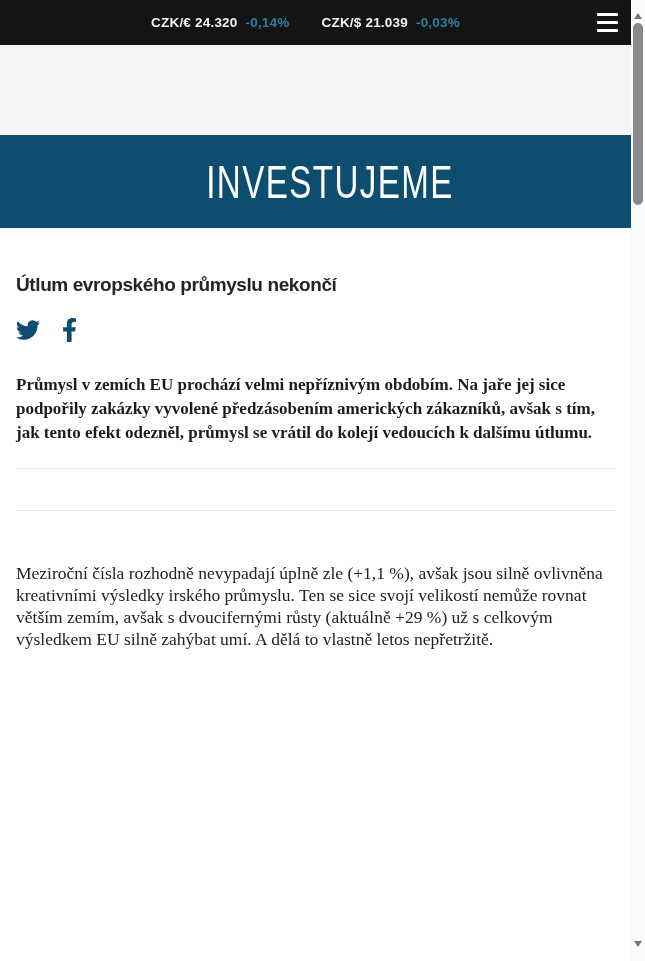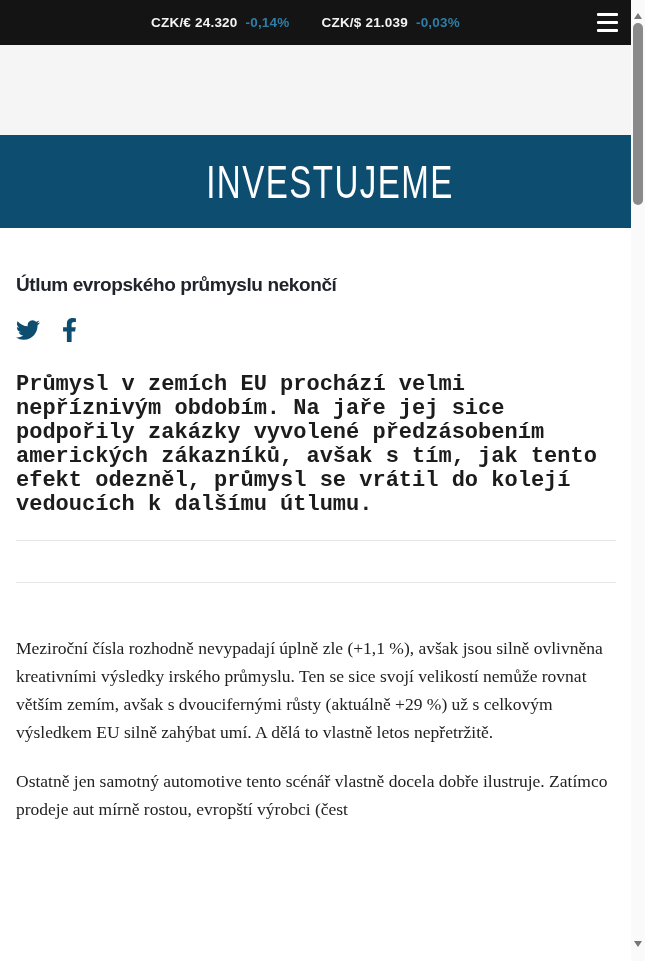--- a/index.html
+++ b/index.html
@@ -86,33 +86,33 @@
     font-size: 11.5px; font-weight: 700; letter-spacing: 0.6px;
     color: #20242b; cursor: pointer; display: inline-block;
   }
   .category-underline {
     margin-top: 10px;
     width: 109px; height: 3px; background: #0d4d70;
   }
 
   .lead {
     margin-top: 30px;
-    font-family: Liberation Mono, monospace;
-    font-size: 22px; line-height: 24px;
+    font-family: Liberation Serif, serif;
+    font-size: 17px; line-height: 24px;
     font-weight: 700; color: #1c1c1c;
     max-width: 600px;
   }
 
   .divider { border: none; border-top: 1px solid #e6e6e6; height: 0; width: 600px; }
   .divider.first { margin-top: 23px; }
   .inline-ad { height: 41px; width: 600px; background: #ffffff; }
 
   .body-para {
     font-family: "Liberation Serif", serif;
-    font-size: 17.5px; line-height: 28px;
+    font-size: 17.5px; line-height: 22px;
     font-weight: 400; color: #222222;
     max-width: 600px;
     margin-top: 21px;
   }
   .body-para.first { margin-top: 51px; }
 
   
   .scrollbar {
     position: absolute; right: 0; top: 0;
     width: 14px; height: 961px;
@@ -175,21 +175,20 @@
     </div>
 
 
     <p class="lead">Průmysl v zemích EU prochází velmi nepříznivým obdobím. Na jaře jej sice podpořily zakázky vyvolené předzásobením amerických zákazníků, avšak s tím, jak tento efekt odezněl, průmysl se vrátil do kolejí vedoucích k dalšímu útlumu.</p>
 
     <hr class="divider first">
     <div class="inline-ad"></div>
     <hr class="divider">
 
     <p class="body-para first">Meziroční čísla rozhodně nevypadají úplně zle (+1,1 %), avšak jsou silně ovlivněna kreativními výsledky irského průmyslu. Ten se sice svojí velikostí nemůže rovnat větším zemím, avšak s dvoucifernými růsty (aktuálně +29 %) už s celkovým výsledkem EU silně zahýbat umí. A dělá to vlastně letos nepřetržitě.</p>
-    <p class="body-para">Ostatně jen samotný automotive tento scénář vlastně docela dobře ilustruje. Zatímco prodeje aut mírně rostou, evropští výrobci (čest</p>
 
   </main>
 </div>
 
 <div class="scrollbar">
   <div class="sb-arrow up"></div>
   <div class="sb-thumb"></div>
   <div class="sb-arrow down"></div>
 </div>
 

